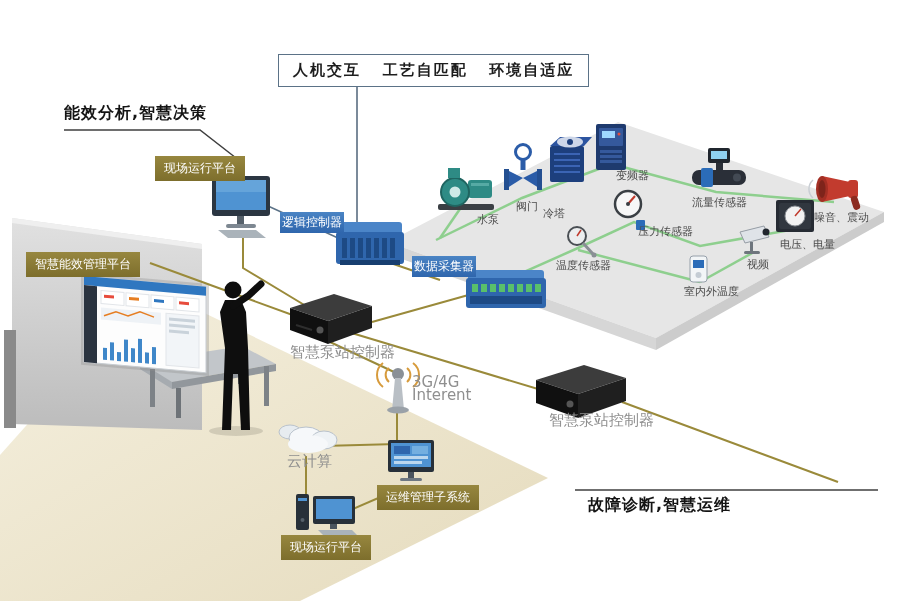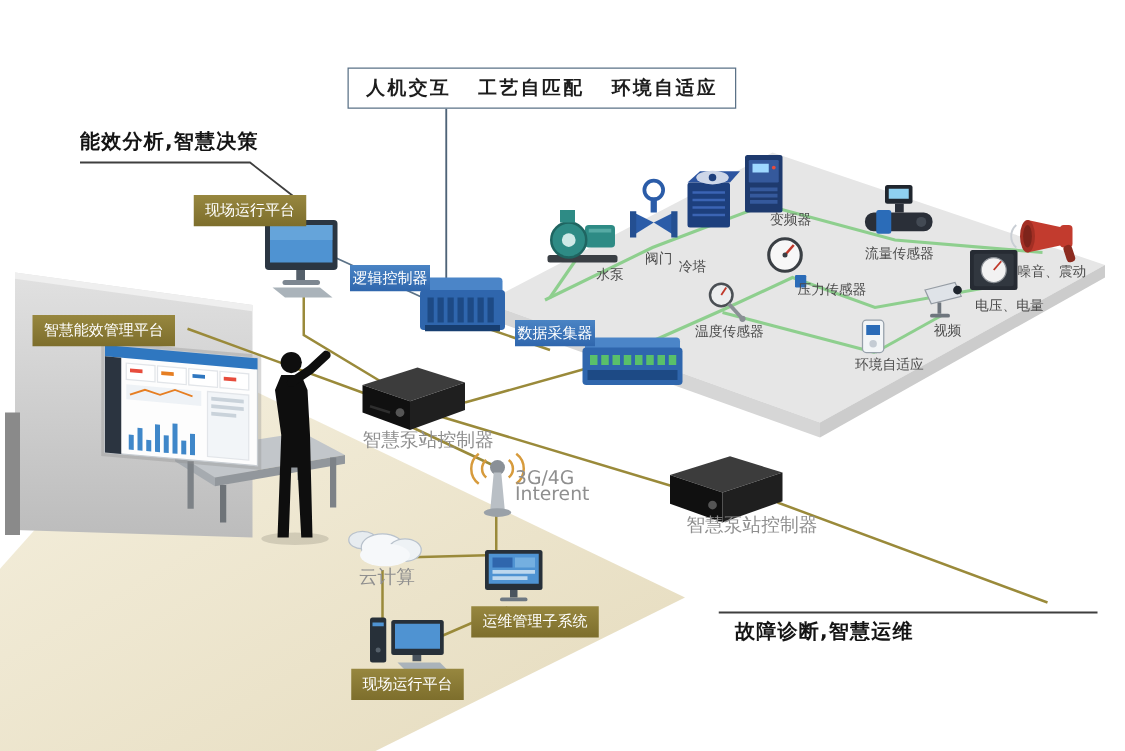--- a/index.html
+++ b/index.html
@@ -353,15 +353,15 @@
   <div class="lab-equip" style="left:477px;top:212px">水泵</div>
   <div class="lab-equip" style="left:516px;top:199px">阀门</div>
   <div class="lab-equip" style="left:543px;top:206px">冷塔</div>
   <div class="lab-equip" style="left:616px;top:168px">变频器</div>
   <div class="lab-equip" style="left:692px;top:195px">流量传感器</div>
   <div class="lab-equip" style="left:814px;top:210px">噪音、震动</div>
   <div class="lab-equip" style="left:638px;top:224px">压力传感器</div>
   <div class="lab-equip" style="left:780px;top:237px">电压、电量</div>
   <div class="lab-equip" style="left:556px;top:258px">温度传感器</div>
   <div class="lab-equip" style="left:747px;top:257px">视频</div>
-  <div class="lab-equip" style="left:684px;top:284px">环境自适应</div>
+  <div class="lab-equip" style="left:684px;top:284px">室内外温度</div>
 
 </div>
 
 </body></html>

